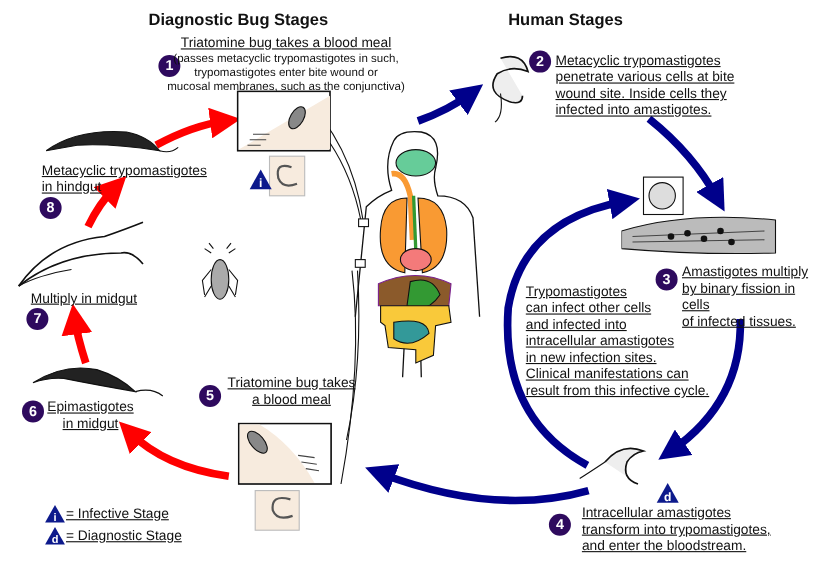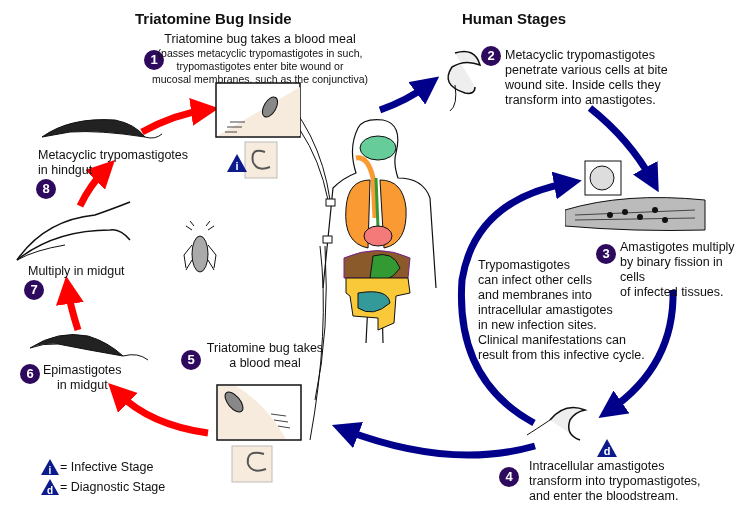--- a/index.html
+++ b/index.html
@@ -1,19 +1,19 @@
 <!DOCTYPE html>
 <html><head>
 <meta charset="utf-8">
 <style>
   html,body{margin:0;padding:0;background:#fff;}
   body{width:750px;height:527px;position:relative;overflow:hidden;font-family:"Liberation Sans",sans-serif;color:#111;}
   .abs{position:absolute;}
   .heading{font-weight:bold;font-size:15px;}
-  .txt{font-size:12.5px;line-height:15px;}
+  .txt{font-size:12.5px;line-height:15px;text-decoration:underline;}
   .small{font-size:10.5px;line-height:13px;}
   .center{text-align:center;}
   .num{position:absolute;width:20px;height:20px;border-radius:50%;background:#2e0a5e;color:#fff;font-weight:bold;font-size:13px;line-height:20px;text-align:center;}
   svg.layer{position:absolute;left:0;top:0;}
 </style>
 </head>
 <body>
 
 <svg class="layer" width="750" height="527">
   <defs>
@@ -35,21 +35,21 @@
   <path d="M673,290 Q675,365 610,410" stroke="#00008b" stroke-width="7" fill="none" marker-end="url(#ar-blue)"></path>
   <path d="M535,446 Q450,470 345,430" stroke="#00008b" stroke-width="7" fill="none" marker-end="url(#ar-blue)"></path>
   <path d="M534,423 Q455,380 462,280 Q475,200 568,183" stroke="#00008b" stroke-width="7" fill="none" marker-end="url(#ar-blue)"></path>
 
   <path d="M272,84 Q320,130 330,200" stroke="#111" stroke-width="1" fill="none"></path>
   <path d="M300,130 Q320,160 328,200" stroke="#111" stroke-width="1" fill="none"></path>
   <path d="M320,246 Q330,330 310,440" stroke="#111" stroke-width="1" fill="none"></path>
   <path d="M325,246 Q330,330 315,400" stroke="#111" stroke-width="1" fill="none"></path>
 </svg>
 
-<div class="abs heading" style="left:135px;top:10px;">Triatomine Bug Inside</div>
+<div class="abs heading" style="left:135px;top:10px;">Diagnostic Bug Stages</div>
 <div class="abs heading" style="left:462px;top:10px;text-align:right;">Human Stages</div>
 
 <div class="num" style="left:144px;top:50px;">1</div>
 <div class="abs center" style="left:150px;top:32px;width:220px;">
   <div class="txt">Triatomine bug takes a blood meal</div>
   <div class="small">(passes metacyclic trypomastigotes in such,</div>
   <div class="small">trypomastigotes enter bite wound or</div>
   <div class="small">mucosal membranes, such as the conjunctiva)</div>
 </div>
 
@@ -68,21 +68,21 @@
 
 <svg class="abs" style="left:430px;top:45px;" width="60" height="70">
   <path d="M25,8 Q45,2 50,20 Q35,14 22,22 Q10,40 35,48 Q45,50 45,42" stroke="#111" stroke-width="1.5" fill="#eee"></path>
   <path d="M25,40 Q28,60 20,66" stroke="#111" fill="none"></path>
 </svg>
 <div class="num" style="left:481px;top:46px;">2</div>
 <div class="abs txt" style="left:505px;top:48px;">
   <div>Metacyclic trypomastigotes</div>
   <div>penetrate various cells at bite</div>
   <div>wound site.  Inside cells they</div>
-  <div>transform into amastigotes.</div>
+  <div>infected into amastigotes.</div>
 </div>
 
 <svg class="abs" style="left:565px;top:160px;" width="160" height="80">
   <rect x="20" y="1" width="36" height="34" fill="#fff" stroke="#111"></rect>
   <circle cx="37" cy="18" r="12" fill="#ddd" stroke="#111"></circle>
   <path d="M0,50 Q60,32 140,40 L140,70 Q70,72 0,66 Z" fill="#bbb" stroke="#111"></path>
   <path d="M10,55 L130,50 M10,60 L130,58" stroke="#444"></path>
   <circle cx="45" cy="55" r="3" fill="#111"></circle>
     <circle cx="60" cy="52" r="3" fill="#111"></circle>
     <circle cx="75" cy="57" r="3" fill="#111"></circle>
@@ -92,21 +92,21 @@
 <div class="num" style="left:596px;top:244px;">3</div>
 <div class="abs txt" style="left:620px;top:240px;">
   <div>Amastigotes multiply</div>
   <div>by binary fission in cells</div>
   <div>of infected tissues.</div>
 </div>
 
 <div class="abs txt" style="left:478px;top:258px;">
   <div>Trypomastigotes</div>
   <div>can infect other cells</div>
-  <div>and membranes into</div>
+  <div>and infected into</div>
   <div>intracellular amastigotes</div>
   <div>in new infection sites.</div>
   <div>Clinical manifestations can</div>
   <div>result from this infective cycle.</div>
 </div>
 
 <svg class="abs" style="left:525px;top:400px;" width="70" height="50">
   <path d="M25,20 Q40,2 60,10 Q50,12 45,20 Q40,35 55,40" stroke="#111" stroke-width="1.5" fill="#eee"></path>
   <path d="M25,20 Q10,30 2,35" stroke="#111" fill="none"></path>
 </svg>

